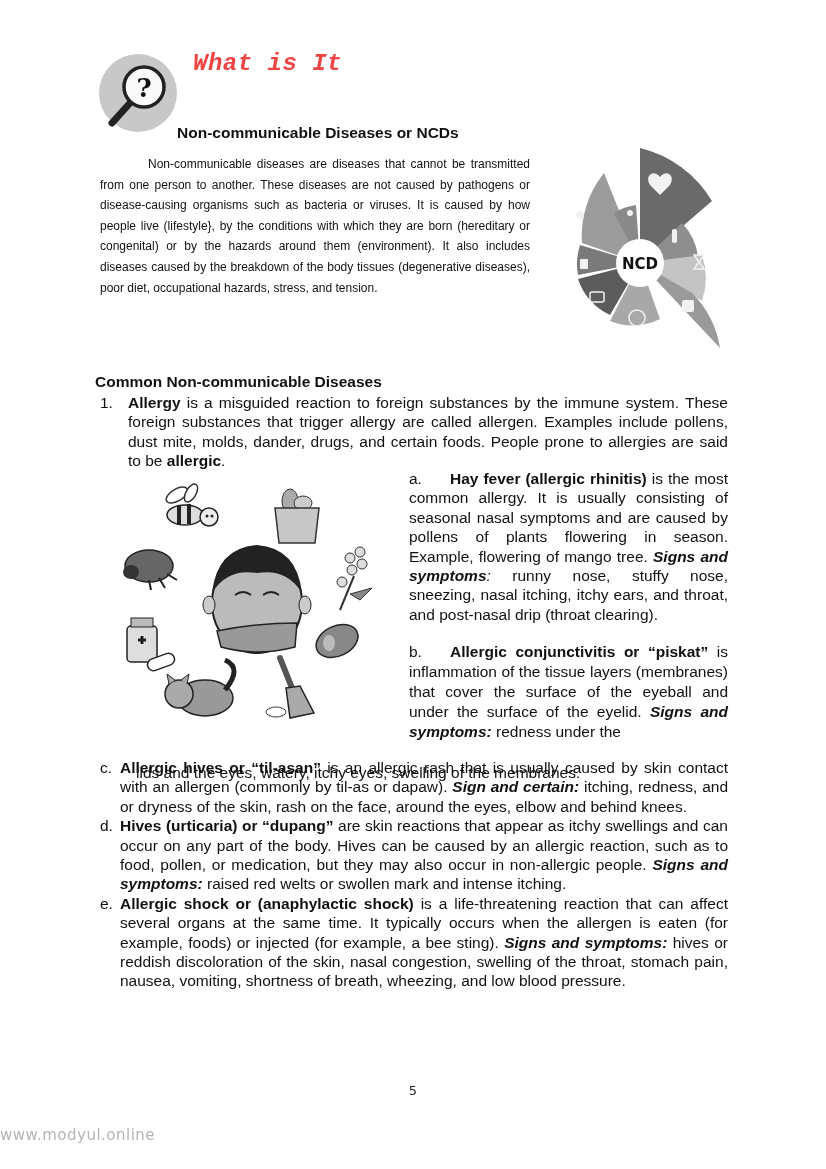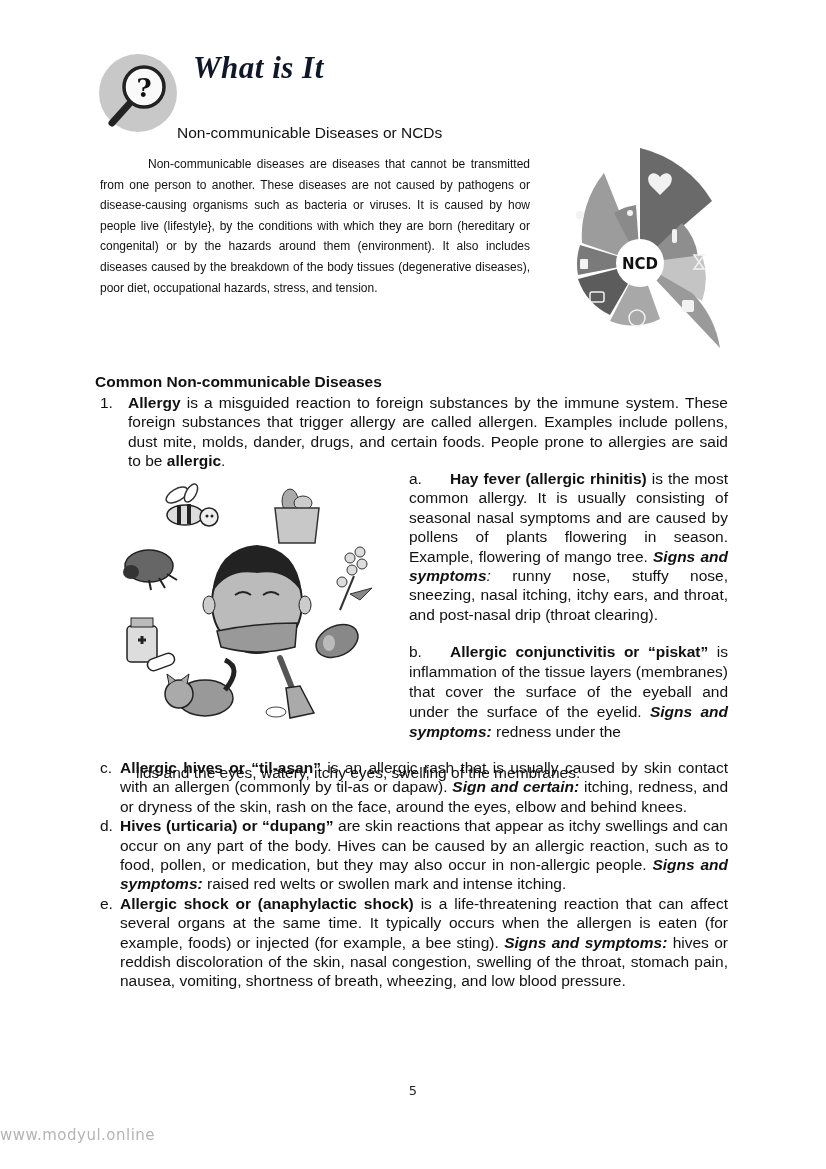--- a/index.html
+++ b/index.html
@@ -1,20 +1,20 @@
 <!DOCTYPE html>
 <html><head>
 <meta charset="utf-8">
 <style>
   html, body { margin:0; padding:0; background:#ffffff; }
   body { width:826px; height:1169px; position:relative; overflow:hidden; color:#111; font-family:"Liberation Sans", sans-serif; }
   .abs { position:absolute; }
-  .page-title { left:193px; top:50px; font-family:Liberation Serif, serif; font-weight:bold; font-style:italic; font-size:31px; color:#0f172a; letter-spacing:0.5px; }
+  .page-title { left:193px; top:50px; font-family:Liberation Mono, monospace; font-weight:bold; font-style:italic; font-size:24px; color:#ef4444; letter-spacing:0.5px; }
   .logo { left:98px; top:53px; width:80px; height:80px; }
-  .section-title { left:177px; top:124px; font-weight:normal; font-size:15.5px; }
+  .section-title { left:177px; top:124px; font-weight:bold; font-size:15.5px; }
   .intro { left:100px; top:154px; width:430px; font-size:12px; line-height:20.6px; text-align:justify; }
   .intro .indent { display:inline-block; width:48px; }
   .ncd-chart { left:540px; top:145px; width:190px; height:205px; }
   .common-title { left:95px; top:373px; font-weight:bold; font-size:15.5px; }
   .item1 { left:100px; top:393px; width:628px; font-size:15.5px; line-height:19.4px; text-align:justify; }
   .item1 .num { position:absolute; left:0; top:0; }
   .item1 .body { margin-left:28px; }
   .allergy-illus { left:115px; top:483px; width:285px; height:245px; }
   .sub-a { left:409px; top:469px; width:319px; font-size:15.5px; line-height:19.4px; text-align:justify; }
   .sub-b { left:409px; top:642px; width:319px; font-size:15.5px; line-height:20px; text-align:justify; }

